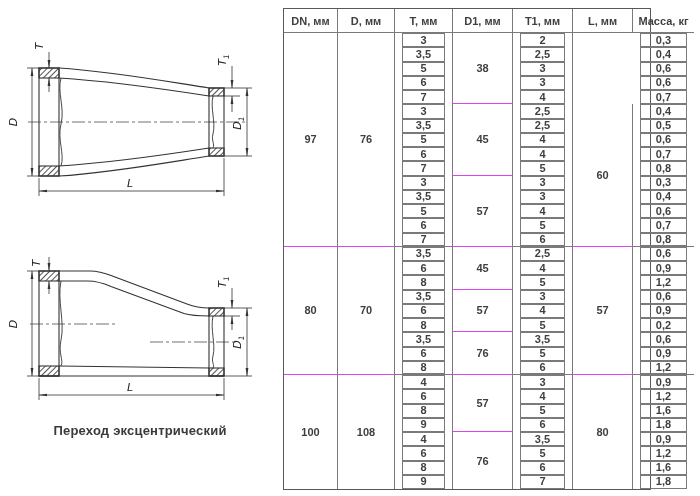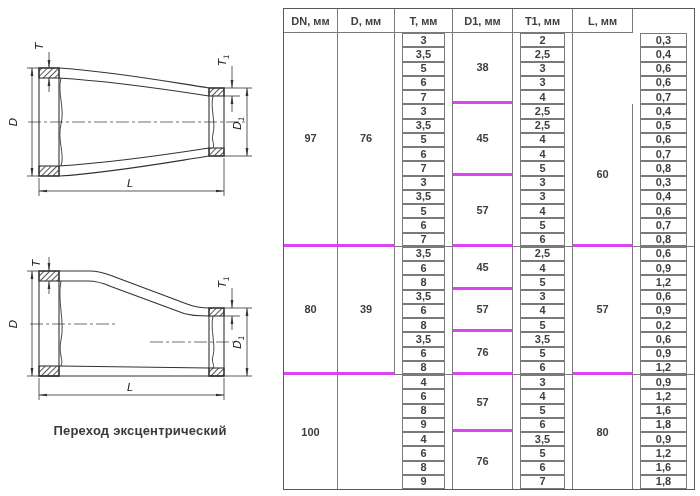--- a/index.html
+++ b/index.html
@@ -8,28 +8,28 @@
   .left-panel { position: absolute; left: 0; top: 0; width: 283px; height: 496px; }
   .diagram-svg { position: absolute; left: 4px; }
   #svg-concentric { top: 26px; }
   #svg-eccentric { top: 254px; }
   .caption { position: absolute; left: 20px; width: 240px; text-align: center;
              font-size: 13px; font-weight: bold; color: #3a3a3a; letter-spacing: .2px; }
   #caption-1 { top: 217px; }
   #caption-2 { top: 423px; }
 
   
-  .spec-table { position: absolute; left: 283px; top: 8px; width: 412px; height: 482px;
+  .spec-table { position: absolute; left: 283px; top: 8px; width: 368px; height: 482px;
                 border: 1px solid #595959; display: grid;
                 grid-template-columns: 54px 57px 58px 60px 60px 60px 61px;
                 grid-template-rows: 24px repeat(32, 14.25px);
                 color: #3f3f3f; font-weight: bold; font-size: 11px; background: #fff; }
   .th   { border-right: 1px solid #7a7a7a; border-bottom: 1px solid #7a7a7a;
           display: flex; align-items: center; justify-content: center; }
-  .cell { border-right: 1px solid #7a7a7a; border-bottom: 3px solid #d946ef;
+  .cell { border-right: 1px solid #7a7a7a; border-bottom: 1px solid #d946ef;
           display: flex; align-items: center; justify-content: center; }
   .boxcell { border-right: 1px solid #7a7a7a; position: relative; }
   .nor { border-right: none; }
   .nob { border-bottom: none; }
   .grp-end { border-bottom: 1px solid #7a7a7a; }
   .ibox { position: absolute; top: 0; bottom: 0; left: 7px; right: 7px;
           border: 1px solid #7a7a7a; display: flex; align-items: center;
           justify-content: center; line-height: 1; }
 </style>
 </head>
@@ -140,20 +140,21 @@
   <div class="caption" id="caption-2">Переход эксцентрический</div>
 </div>
 
 <div class="spec-table" id="spec-table">
     <div class="th" style="grid-area: 1 / 1 / span 1;">DN, мм</div>
     <div class="th" style="grid-area: 1 / 2 / span 1;">D, мм</div>
     <div class="th" style="grid-area: 1 / 3 / span 1;">T, мм</div>
     <div class="th" style="grid-area: 1 / 4 / span 1;">D1, мм</div>
     <div class="th" style="grid-area: 1 / 5 / span 1;">T1, мм</div>
     <div class="th" style="grid-area: 1 / 6 / span 1;">L, мм</div>
+    <div class="th nor" style="grid-area: 1 / 7 / span 1;">Масса, кг</div>
     <div class="cell" style="grid-area: 2 / 1 / span 15;">97</div>
     <div class="cell" style="grid-area: 2 / 2 / span 15;">76</div>
     <div class="cell" style="grid-area: 7 / 6 / span 10;">60</div>
     <div class="cell" style="grid-area: 2 / 4 / span 5;">38</div>
     <div class="boxcell" style="grid-area: 2 / 3 / span 1;">
       <div class="ibox">3</div>
     </div>
     <div class="boxcell" style="grid-area: 2 / 5 / span 1;">
       <div class="ibox">2</div>
     </div>
@@ -282,21 +283,21 @@
     <div class="boxcell grp-end" style="grid-area: 16 / 3 / span 1;">
       <div class="ibox">7</div>
     </div>
     <div class="boxcell grp-end" style="grid-area: 16 / 5 / span 1;">
       <div class="ibox">6</div>
     </div>
     <div class="boxcell nor grp-end" style="grid-area: 16 / 7 / span 1;">
       <div class="ibox">0,8</div>
     </div>
     <div class="cell" style="grid-area: 17 / 1 / span 9;">80</div>
-    <div class="cell" style="grid-area: 17 / 2 / span 9;">39</div>
+    <div class="cell" style="grid-area: 17 / 2 / span 9;">70</div>
     <div class="cell" style="grid-area: 17 / 6 / span 9;">57</div>
     <div class="cell" style="grid-area: 17 / 4 / span 3;">45</div>
     <div class="boxcell" style="grid-area: 17 / 3 / span 1;">
       <div class="ibox">3,5</div>
     </div>
     <div class="boxcell" style="grid-area: 17 / 5 / span 1;">
       <div class="ibox">2,5</div>
     </div>
     <div class="boxcell nor" style="grid-area: 17 / 7 / span 1;">
       <div class="ibox">0,6</div>
@@ -369,20 +370,21 @@
     <div class="boxcell grp-end" style="grid-area: 25 / 3 / span 1;">
       <div class="ibox">8</div>
     </div>
     <div class="boxcell grp-end" style="grid-area: 25 / 5 / span 1;">
       <div class="ibox">6</div>
     </div>
     <div class="boxcell nor grp-end" style="grid-area: 25 / 7 / span 1;">
       <div class="ibox">1,2</div>
     </div>
     <div class="cell nob" style="grid-area: 26 / 1 / span 8;">100</div>
+    <div class="cell nob" style="grid-area: 26 / 2 / span 8;">108</div>
     <div class="cell nob" style="grid-area: 26 / 6 / span 8;">80</div>
     <div class="cell" style="grid-area: 26 / 4 / span 4;">57</div>
     <div class="boxcell" style="grid-area: 26 / 3 / span 1;">
       <div class="ibox">4</div>
     </div>
     <div class="boxcell" style="grid-area: 26 / 5 / span 1;">
       <div class="ibox">3</div>
     </div>
     <div class="boxcell nor" style="grid-area: 26 / 7 / span 1;">
       <div class="ibox">0,9</div>

